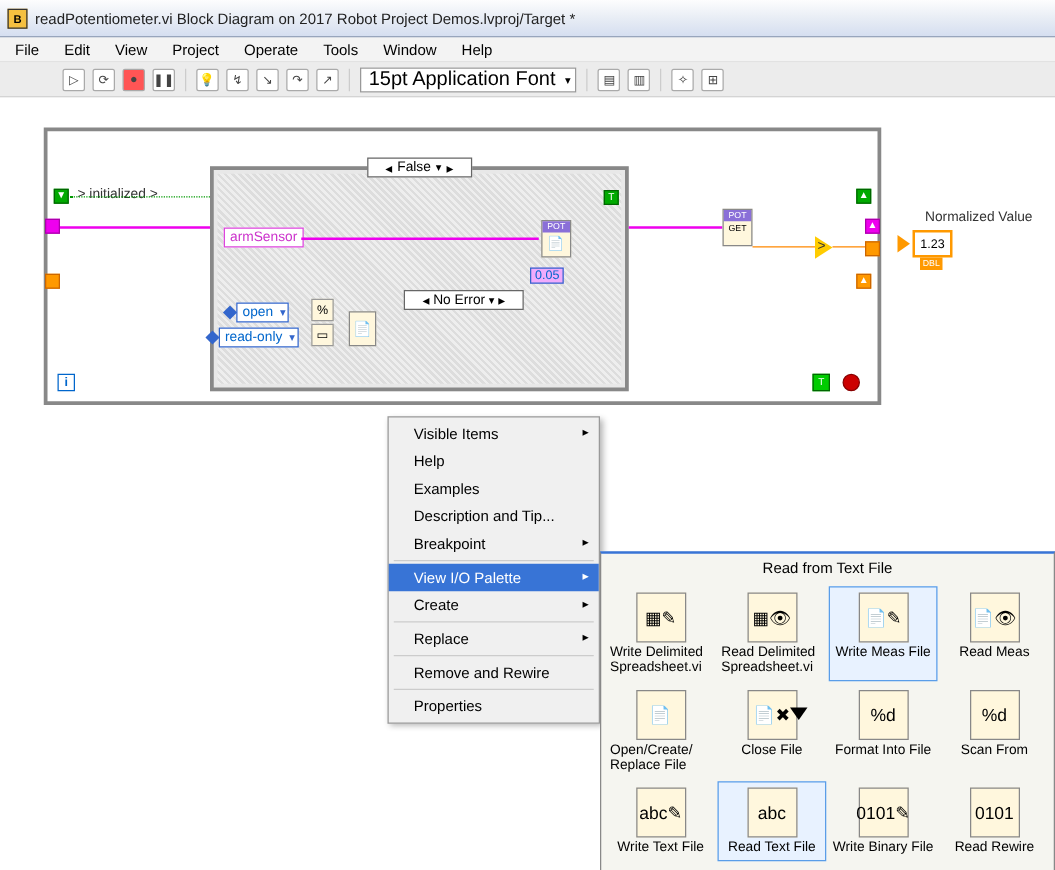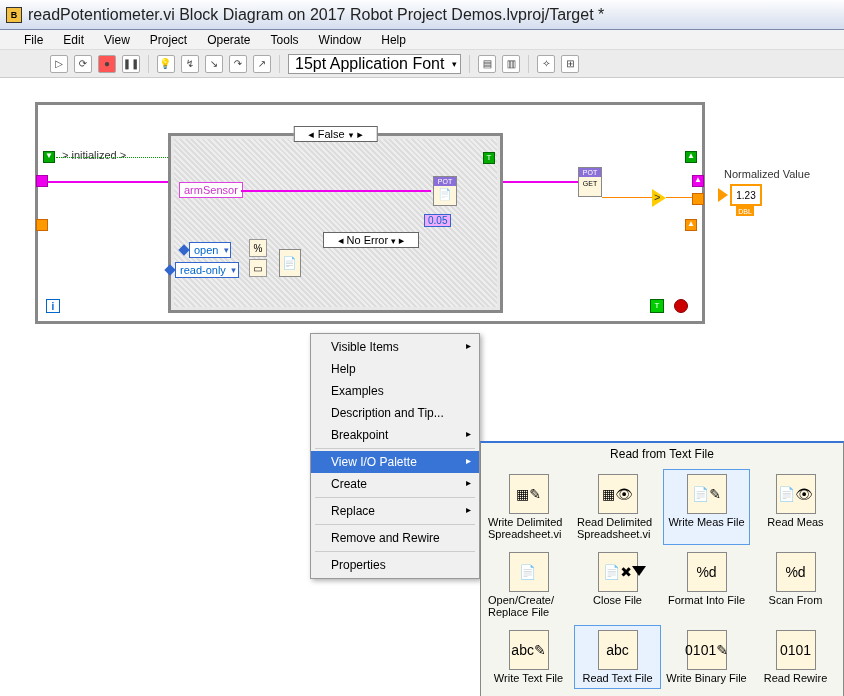--- a/index.html
+++ b/index.html
@@ -1,20 +1,20 @@
 <!DOCTYPE html>
 <html><head>
 <meta charset="utf-8">
 <style>
   * { box-sizing: border-box; margin: 0; padding: 0; }
   body { font-family: "Segoe UI", Tahoma, sans-serif; font-size: 12px; background: #fff; width: 844px; height: 696px; overflow: hidden; position: relative; }
   .titlebar { height: 30px; background: linear-gradient(to bottom, #fdfdfe, #e8edf5, #d5def0); display: flex; align-items: center; padding-left: 6px; border-bottom: 1px solid #7a8aa8; }
   .titlebar .icon { width: 16px; height: 16px; background: #f5c040; border:1px solid #333; margin-right: 6px; display:flex; align-items:center; justify-content:center; font-size:9px; font-weight:bold; }
-  .titlebar .title { font-size: 16px; color: #222; }
-  .menubar { height: 20px; background: #f3f3f3; display: flex; align-items: center; padding-left: 16px; gap: 4px; border-bottom:1px solid #ddd;}
+  .titlebar .title { font-size: 12px; color: #222; }
+  .menubar { height: 20px; background: #f3f3f3; display: flex; align-items: center; padding-left: 4px; gap: 4px; border-bottom:1px solid #ddd;}
   .menubar .item { padding: 2px 8px; cursor: default; }
   .toolbar { height: 28px; background: #ececec; display: flex; align-items: center; padding-left: 50px; gap: 6px; border-bottom: 1px solid #ccc; }
   .tb-btn { width: 18px; height: 18px; border: 1px solid #aaa; border-radius: 2px; background: #fff; display:flex; align-items:center; justify-content:center; font-size:10px; }
   .tb-sep { width:1px; height:18px; background:#ccc; margin:0 2px; }
   .font-select { height: 20px; border: 1px solid #999; background: #fff; padding: 0 16px 0 6px; font-size: 16px; display:flex; align-items:center; position:relative; min-width:140px; }
   .font-select::after { content:"▾"; position:absolute; right:4px; font-size:9px; }
   .tb-glyph { font-size:10px; color:#444; }
 
   .canvas { position: absolute; top: 78px; left: 0; right: 0; bottom: 0; background: #fff; }
   .outer-frame { position:absolute; left:35px; top:24px; width:670px; height:222px; border:3px solid #888; background:#fff; }
@@ -214,21 +214,21 @@
     <div class="tunnel tun-o" style="right:-2px; top:88px;"></div>
     <div class="tunnel tun-o arrow-up" style="right:5px; top:114px;"></div>
 
     <div class="bool-sw" style="right:38px; bottom:8px;">
         <span class="t">T</span>
       </div>
     <div class="stop-circ" style="right:14px; bottom:8px;"></div>
     <div class="info-box" style="left:8px; bottom:8px;">i</div>
   </div>
 
-  <span class="norm-label" style="left:724px; top:90px;">Normalized Value</span>
+  <span class="norm-label" style="left:740px; top:90px;">Normalized Value</span>
   <div class="ind-tri" style="left:718px; top:110px;"></div>
   <div class="ind-box" style="left:730px; top:106px;">
     <span>1.23</span>
   </div>
   <div class="ind-dbl" style="left:736px; top:128px;">DBL</div>
 
   <div class="ctx-menu" id="ctxmenu">
       <div class="ctx-item arrow">Visible Items</div>
       <div class="ctx-item">Help</div>
       <div class="ctx-item">Examples</div>

